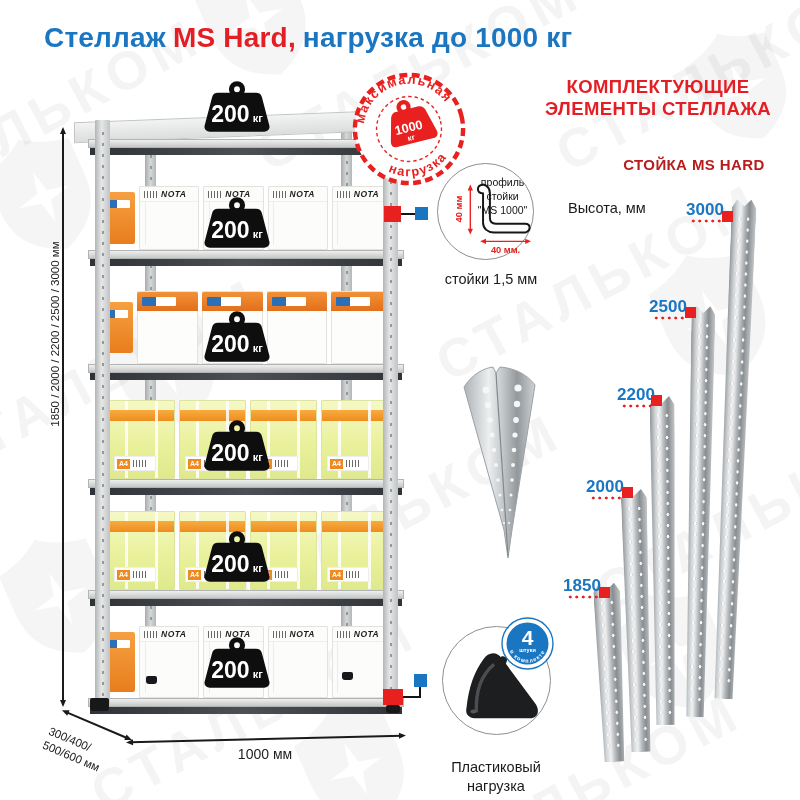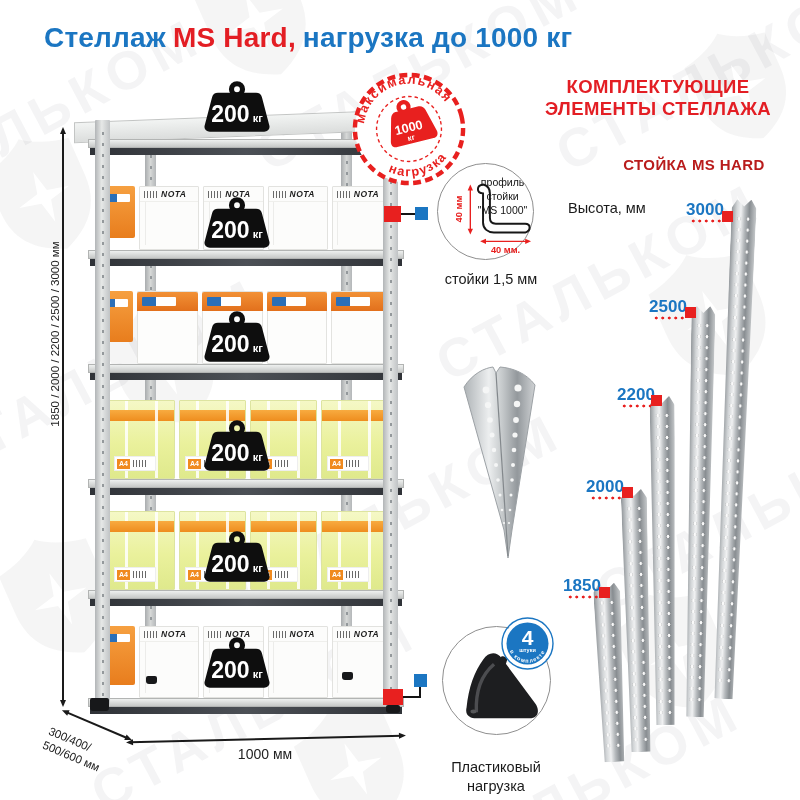--- a/index.html
+++ b/index.html
@@ -23,21 +23,21 @@
   .rpost.back { width:11px; z-index:1; background:linear-gradient(90deg,#a9acae,#d6d8d7 50%,#b4b7b9); }
   .topface { position:absolute; left:74px; top:116px; width:324px; height:21px; z-index:3;
     background:linear-gradient(#f2f4f3,#dbdddc); border:1px solid #c3c5c4; transform:skewY(-2.2deg); }
   .beam { position:absolute; left:88px; width:316px; height:9px; z-index:3;
     background:linear-gradient(#eef0ef,#c6c8c7); border:1px solid #b2b4b3; }
   .beam::after { content:""; position:absolute; left:1px; right:1px; top:8px; height:7px;
     background:linear-gradient(90deg,#2f3237,#4c5056 50%,#303338); }
   .foot-black { position:absolute; background:#17181a; border-radius:2px 2px 3px 3px; z-index:5; }
 
   
-  .row { position:absolute; display:flex; gap:4px; align-items:flex-start; z-index:2; }
+  .row { position:absolute; display:flex; gap:4px; align-items:center; z-index:2; }
   .nota-box { width:62px; height:100%; background:#fcfcfb; border:1px solid #e2e2df; border-radius:1px; position:relative; }
   .nota-top { height:15px; display:flex; align-items:center; gap:4px; padding:0 4px; border-bottom:1px solid #efefec; }
   .bcode { width:13px; height:7px; background:repeating-linear-gradient(90deg,#6a6a6a 0 1px,transparent 1px 3px); }
   .nota-name { font-size:8.5px; font-weight:700; font-style:italic; letter-spacing:.5px; color:#1d1d1d; }
   .nota-flap { position:absolute; left:8%; top:15px; bottom:4px; width:1px; background:#ececea; }
   .obox { width:34px; height:82%; background:linear-gradient(#f6a041,#e87d1d); border-radius:2px; position:relative; }
   .obox .tag { position:absolute; left:4px; top:8px; width:24px; height:8px; background:linear-gradient(90deg,#2a6fb8 0 45%,#fff 45%); border-radius:1px; }
   .lid-box { width:62px; height:100%; background:#fdfdfc; border:1px solid #e3e3e0; position:relative; border-radius:1px; }
   .lid { position:absolute; top:0; left:-1px; right:-1px; height:19px; background:linear-gradient(#f29136,#e2701c); border-radius:2px 2px 0 0; }
   .lid .tag { position:absolute; left:5px; top:5px; width:34px; height:9px; background:linear-gradient(90deg,#2a6fb8 0 40%,#fff 40%); border-radius:1px; }

